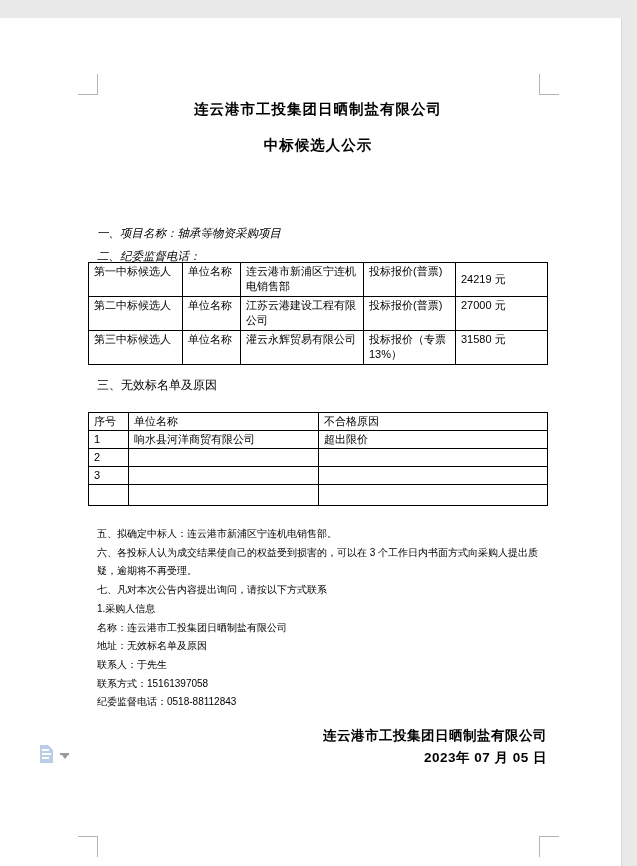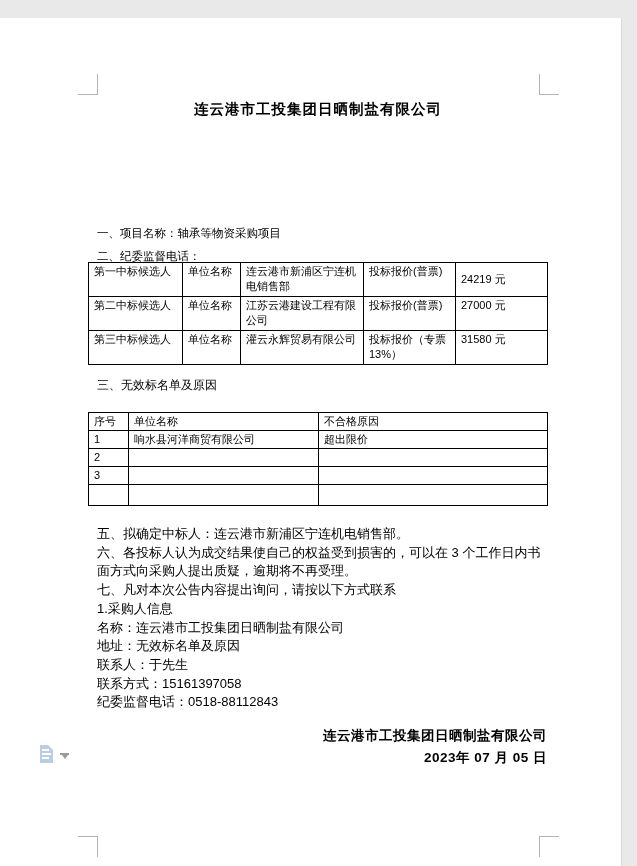--- a/index.html
+++ b/index.html
@@ -20,38 +20,38 @@
   
   .crop{position:absolute;width:19px;height:20px;}
   .crop.tl{left:78px;top:56px;border-right:1px solid #b4b4b4;border-bottom:1px solid #b4b4b4;}
   .crop.tr{left:539px;top:56px;border-left:1px solid #b4b4b4;border-bottom:1px solid #b4b4b4;}
   .crop.bl{left:78px;top:818px;border-right:1px solid #b4b4b4;border-top:1px solid #b4b4b4;}
   .crop.br{left:539px;top:818px;border-left:1px solid #b4b4b4;border-top:1px solid #b4b4b4;}
 
   .titles{position:absolute;left:97px;top:84px;width:442px;text-align:center;}
   .doc-title{font-size:14.5px;font-weight:bold;line-height:14.5px;margin-bottom:21.5px;letter-spacing:1px;}
 
-  .headings-12{position:absolute;left:97px;top:204px;width:455px;font-size:11.5px;line-height:22.5px;}
+  .headings-12{position:absolute;left:97px;top:204px;width:455px;font-size:11.5px;line-height:22.5px;font-style:italic;}
 
   table{border-collapse:collapse;table-layout:fixed;padding-left:40px;}
   td,th{border:1px solid #000;font-size:11px;line-height:15px;padding:1px 5px;vertical-align:top;text-align:left;font-weight:normal;word-break:break-all;}
   .t1{position:absolute;left:88px;top:244px;width:459px;}
   .t1 col.c1{width:94px;} .t1 col.c2{width:58px;} .t1 col.c3{width:123px;}
   .t1 col.c4{width:92px;} .t1 col.c5{width:92px;}
   .t1 tr{height:34px;}
   .t1 .vmid{vertical-align:middle;}
 
   .heading-3{position:absolute;left:97px;top:360px;width:455px;font-size:12px;line-height:14px;}
 
   .t2{position:absolute;left:88px;top:394px;width:459px;}
   .t2 col.c1{width:40px;} .t2 col.c2{width:190px;} .t2 col.c3{width:229px;}
   .t2 tr{height:17px;}
   .t2 tr.last{height:21px;}
 
-  .body-block{position:absolute;left:97px;top:507px;width:456px;font-size:13px;line-height:18.7px;}
+  .body-block{position:absolute;left:97px;top:507px;width:456px;font-size:10px;line-height:18.7px;}
   .body-block div{min-height:18.7px;}
 
   .signature{position:absolute;left:97px;top:707px;width:450px;text-align:right;font-size:13.5px;font-weight:bold;line-height:22.3px;letter-spacing:0.5px;}
 
   
   .float-doc{position:absolute;left:40px;top:727px;width:13px;height:18px;background:#b9cde6;}
   .float-doc .fold{position:absolute;right:0;top:0;width:0;height:0;
     border-left:5px solid #b9cde6;border-top:5px solid #ffffff;}
   .float-doc .ln{position:absolute;left:2px;height:2px;background:#ffffff;}
   .float-doc .ln1{top:4px;width:7px;}
@@ -66,20 +66,21 @@
 
 <div class="page">
 
   <div class="crop tl"></div>
   <div class="crop tr"></div>
   <div class="crop bl"></div>
   <div class="crop br"></div>
 
   <div class="titles">
     <div class="doc-title">连云港市工投集团日晒制盐有限公司</div>
+    <div class="doc-title">中标候选人公示</div>
   </div>
 
   <div class="headings-12">
     <div>一、项目名称：轴承等物资采购项目</div>
     <div>二、纪委监督电话：</div>
   </div>
 
   <table class="t1">
     <colgroup>
         <col class="c1">

